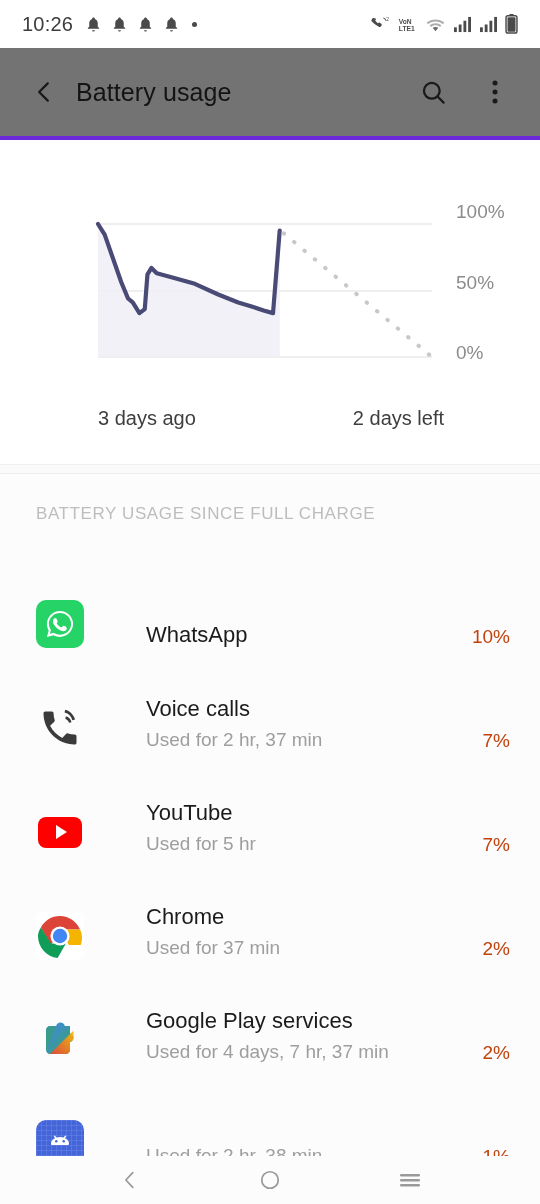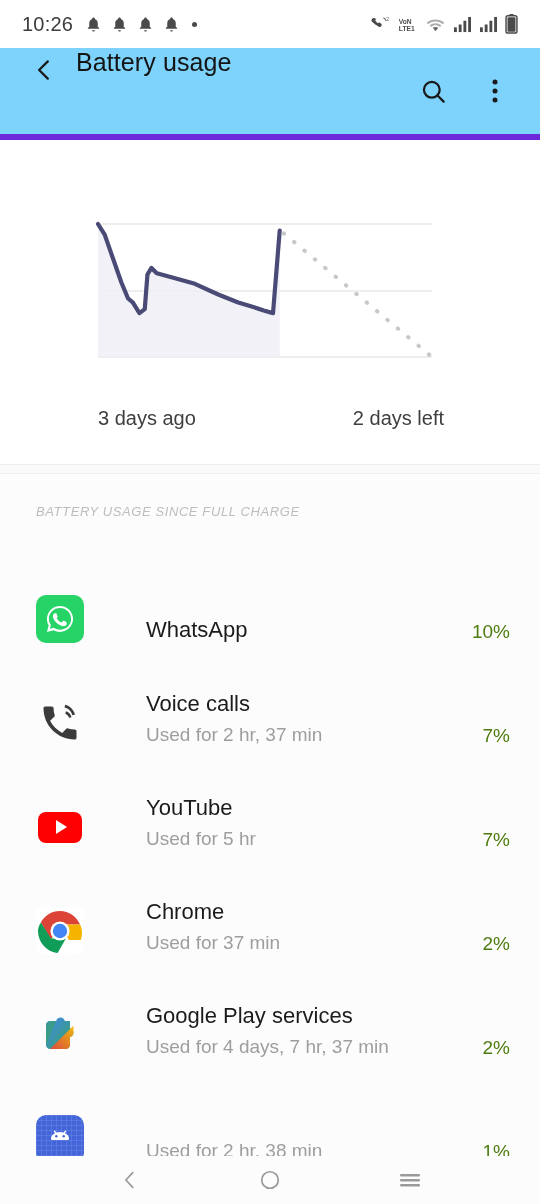--- a/index.html
+++ b/index.html
@@ -17,23 +17,23 @@
     padding:0 22px; background:#ffffff;
   }
   .sb-clock { font-size:20px; color:#3c3c3c; letter-spacing:.2px; }
   .sb-left-icons { display:flex; align-items:center; gap:9px; margin-left:12px; }
   .sb-right { margin-left:auto; display:flex; align-items:center; gap:7px; }
   .sb-dot { width:5px; height:5px; border-radius:50%; background:#4a4a4a; margin-left:3px; }
   .sb-ico { display:block; }
 
   
   .appbar {
-    height:92px; display:flex; 
-    padding:0 22px; background:#7dd3fc;
-    border-bottom:6px solid #6d28d9;
+    height:92px; display:flex; align-items:center;
+    padding:0 22px; background:#737373;
+    border-bottom:4px solid #6d28d9;
   }
   .back-btn { width:44px; height:44px; display:flex; align-items:center; justify-content:center; }
   .appbar-title {
     font-size:25px; color:#141414; font-weight:400;
     margin-left:10px; letter-spacing:.1px;
   }
   .appbar-actions { margin-left:auto; display:flex; align-items:center; gap:16px; }
   .icon-btn { width:46px; height:46px; display:flex; align-items:center; justify-content:center; }
 
   
@@ -54,29 +54,29 @@
   .ytick.t0   { top:130px; }
   .xlabels {
     display:flex; justify-content:space-between;
     padding:10px 96px 0 98px; font-size:20px; color:#3e3e3e;
   }
   .section-sep { height:10px; background:#fafafa; border-top:1px solid #efefef; border-bottom:1px solid #efefef; }
 
   
   .list-section { background:#fcfcfc; padding-top:30px; }
   .section-header {
-    font-size:13px; color:#bdbdbd; letter-spacing:.6px;
-    padding:0 0 20px 36px; text-transform:uppercase;font-style:italic;
+    font-size:17px; color:#bdbdbd; letter-spacing:.6px;
+    padding:0 0 20px 36px; text-transform:uppercase;
   }
   .row { display:flex; align-items:flex-end; height:104px; padding:0 30px 0 36px;gap:32px; }
   .row-icon { width:48px; height:48px; flex:0 0 48px; position:relative; }
   .row-text { flex:1; margin-left:30px; min-width:0; }
   .row-title { font-size:22px; color:#1b1b1b; line-height:1.25; }
   .row-sub { font-size:19px; color:#9e9e9e; margin-top:7px; line-height:1.2; }
-  .row-pct { font-size:19px; color:#4d7c0f; flex:0 0 auto; padding-left:14px; }
+  .row-pct { font-size:19px; color:#c2410c; flex:0 0 auto; padding-left:14px; }
 
   
   .ic-whatsapp { width:48px; height:48px; border-radius:10px; background:#25D366;
                  display:flex; align-items:center; justify-content:center; }
   .ic-youtube { width:48px; height:48px; display:flex; align-items:center; justify-content:center; }
   .yt-body { width:44px; height:31px; background:#FF0000; border-radius:8px;
              display:flex; align-items:center; justify-content:center; }
   .yt-tri { width:0; height:0; border-left:11px solid #fff;
             border-top:7px solid transparent; border-bottom:7px solid transparent;
             margin-left:3px; }
@@ -210,20 +210,25 @@
         <line x1="98" y1="79" x2="432" y2="79" stroke="#e9e9e9" stroke-width="1.6"></line>
         <line x1="98" y1="145" x2="432" y2="145" stroke="#e9e9e9" stroke-width="1.6"></line>
 
         <path id="hist-area" fill="#eeeef6" opacity=".85" d="M98.00 12.00 L104.68 22.64 L121.38 70.52 L128.06 86.48 L132.74 90.47 L139.42 101.11 L144.76 97.12 L147.43 62.54 L151.44 55.89 L156.78 61.21 L171.48 65.20 L194.86 71.85 L218.24 82.49 L238.28 90.47 L251.64 94.46 L263.66 98.45 L273.02 101.11 L279.70 18.65 L279.70 145 L98.00 145 Z"></path>
 
         <path id="hist-line" fill="none" stroke="#4a4a77" stroke-width="4.2" stroke-linecap="round" stroke-linejoin="round" d="M98.00 12.00 L104.68 22.64 L121.38 70.52 L128.06 86.48 L132.74 90.47 L139.42 101.11 L144.76 97.12 L147.43 62.54 L151.44 55.89 L156.78 61.21 L171.48 65.20 L194.86 71.85 L218.24 82.49 L238.28 90.47 L251.64 94.46 L263.66 98.45 L273.02 101.11 L279.70 18.65"></path>
 
         <line id="proj-line" stroke="#c8c8c8" stroke-width="4" stroke-linecap="round" stroke-dasharray="0.5 13" x1="283.70" y1="21.31" x2="432.00" y2="145.00"></line>
       </svg>
 
+      <div class="yaxis">
+        <div class="ytick t100">100%</div>
+        <div class="ytick t50">50%</div>
+        <div class="ytick t0">0%</div>
+      </div>
     </div>
 
     <div class="xlabels">
       <span>3 days ago</span>
       <span>2 days left</span>
     </div>
   </div>
 
   <div class="section-sep"></div>
 

